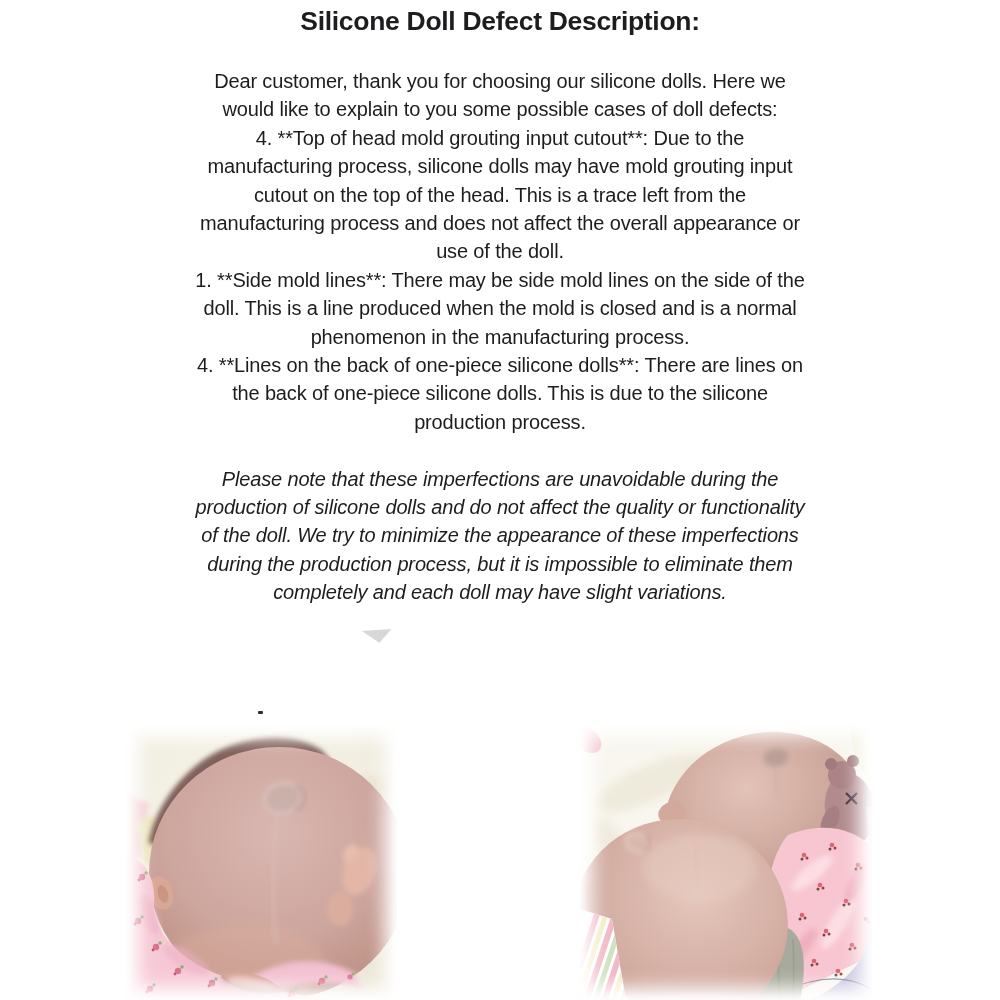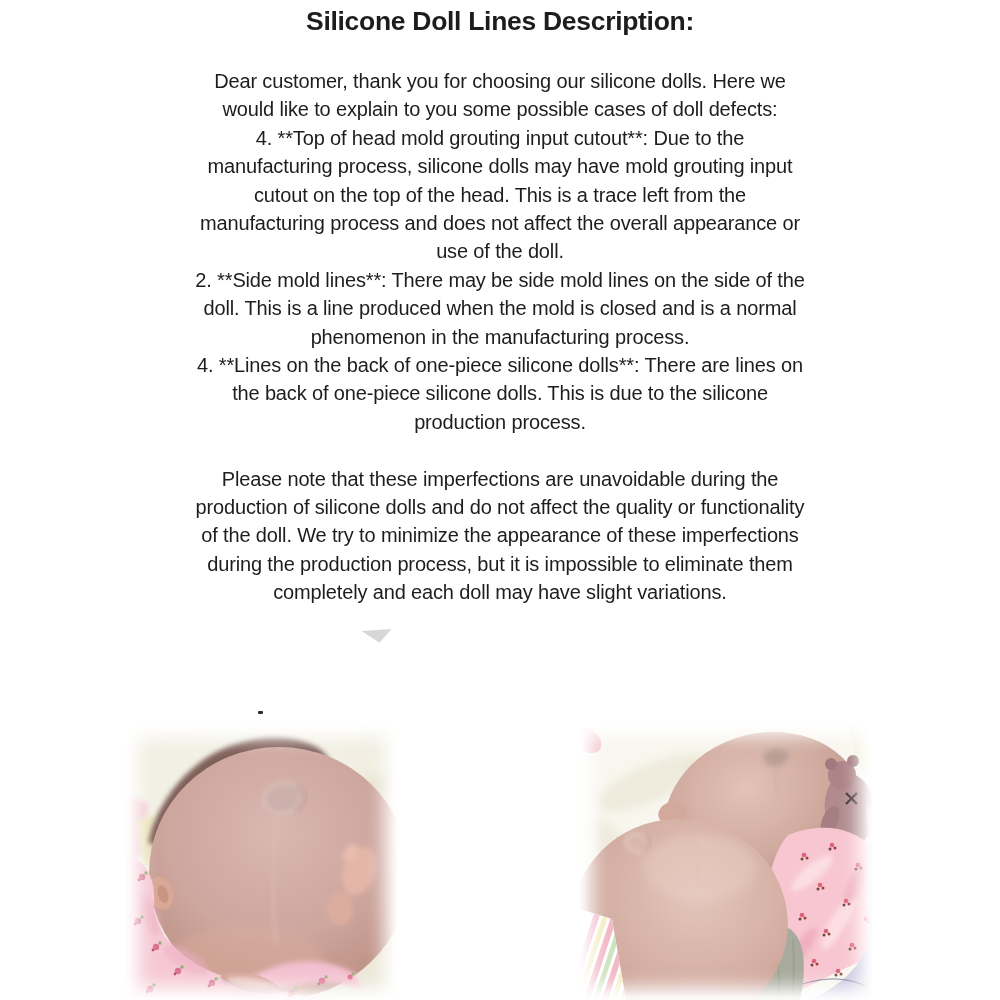--- a/index.html
+++ b/index.html
@@ -11,21 +11,21 @@
   }
   .page-title{
     margin:4px 0 0;text-align:center;
     font-size:26.5px;font-weight:700;line-height:34px;letter-spacing:-0.3px;
   }
   .doc-body{width:726px;margin:29px auto 0;}
   .para{
     margin:0;text-align:center;white-space:pre-line;
     font-size:20px;line-height:28.4px;letter-spacing:-0.15px;
   }
-  .note{margin-top:28.4px;}
+  .note{margin-top:28.4px;font-style:italic;}
   .artifact-triangle{
     position:absolute;left:362px;top:630px;width:0;height:0;opacity:.75;
     border-left:17px solid transparent;border-right:13px solid transparent;
     border-top:13px solid #cacaca;transform:rotate(-4deg);
   }
   .artifact-dot{
     position:absolute;left:258px;top:711px;width:5px;height:3px;
     background:#2e2e2e;border-radius:1px;
   }
   .photo{position:absolute;overflow:hidden;}
@@ -35,31 +35,31 @@
     box-shadow:inset 0 0 18px 13px rgba(255,255,255,.96), inset 0 0 6px 3px rgba(255,255,255,.7);
   }
   .photo-left{left:126px;top:725px;width:271px;height:275px;}
   .photo-right{left:580px;top:723px;width:292px;height:277px;}
 </style>
 </head>
 <body>
 
 <main class="sheet">
 
-  <h1 class="page-title">Silicone Doll Lines Description:</h1>
+  <h1 class="page-title">Silicone Doll Defect Description:</h1>
 
   <div class="doc-body">
     <p class="para">Dear customer, thank you for choosing our silicone dolls. Here we
 would like to explain to you some possible cases of doll defects:</p>
     <p class="para">4. **Top of head mold grouting input cutout**: Due to the
 manufacturing process, silicone dolls may have mold grouting input
 cutout on the top of the head. This is a trace left from the
 manufacturing process and does not affect the overall appearance or
 use of the doll.</p>
-    <p class="para">2. **Side mold lines**: There may be side mold lines on the side of the
+    <p class="para">1. **Side mold lines**: There may be side mold lines on the side of the
 doll. This is a line produced when the mold is closed and is a normal
 phenomenon in the manufacturing process.</p>
     <p class="para">4. **Lines on the back of one-piece silicone dolls**: There are lines on
 the back of one-piece silicone dolls. This is due to the silicone
 production process.</p>
     <p class="para note">Please note that these imperfections are unavoidable during the
 production of silicone dolls and do not affect the quality or functionality
 of the doll. We try to minimize the appearance of these imperfections
 during the production process, but it is impossible to eliminate them
 completely and each doll may have slight variations.</p>

